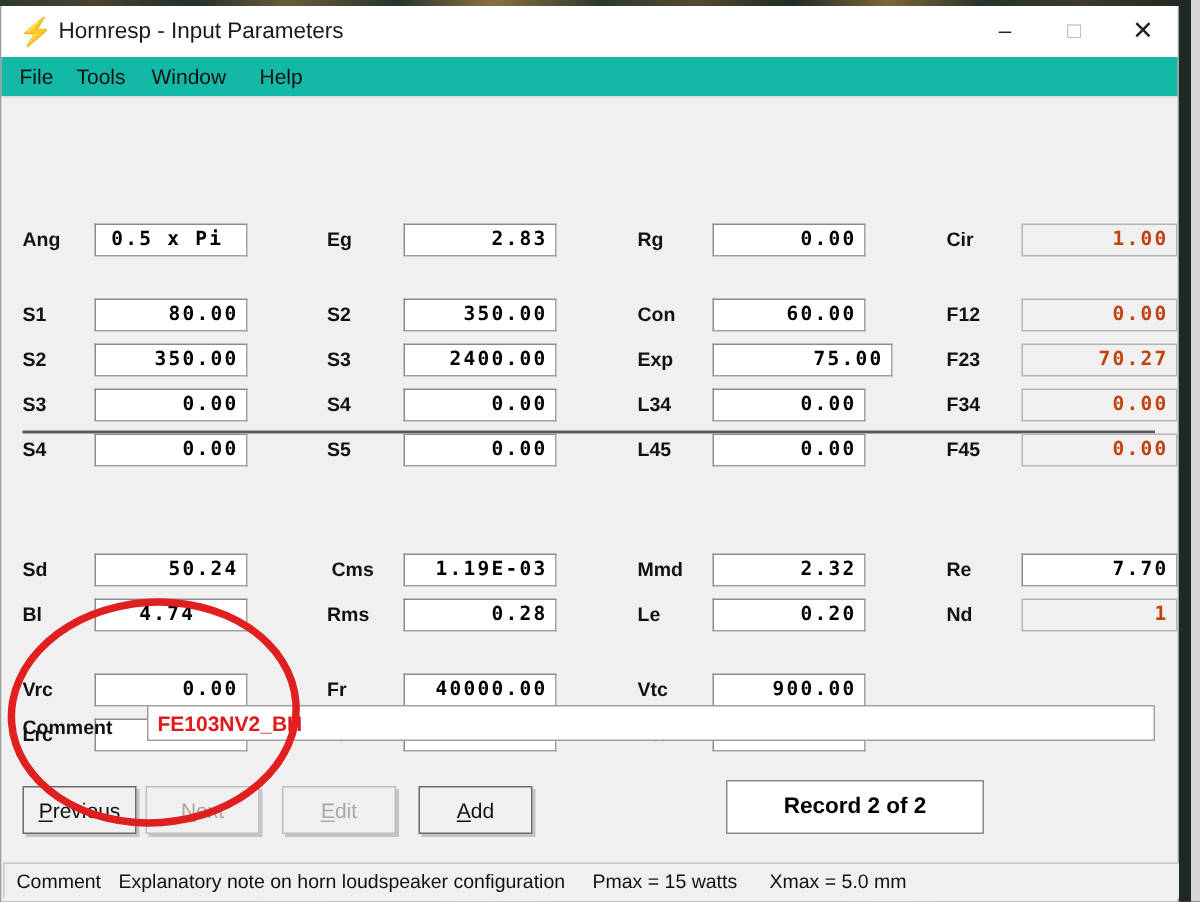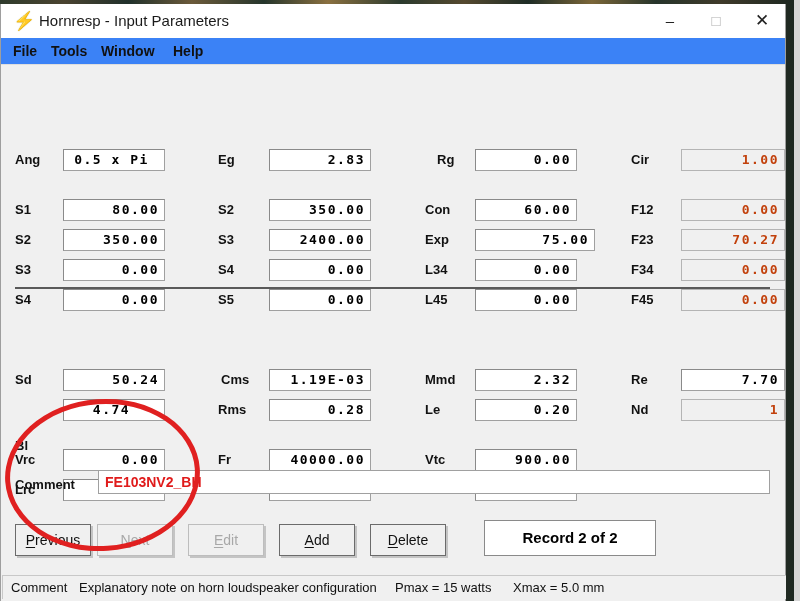--- a/index.html
+++ b/index.html
@@ -73,23 +73,22 @@
     cursor: default;
   }
   #btn-min { right: 92px; }
   #btn-max { right: 46px; color: #b0b0b0; }
   #btn-close { right: 0px; font-size: 17px; }
 
   
   #menubar {
     position: relative;
     height: 26px;
-    background: #3b82f6;
+    background: #14b8a6;
     border-bottom: 1px solid #dedede;
-    font-weight: bold;
   }
   .menu-item {
     position: absolute;
     top: 3px;
     font-size: 14px;
     color: #111;
     line-height: 20px;
     padding: 0 4px;
     cursor: default;
   }
@@ -276,21 +275,21 @@
 
   <div id="client">
 
     <div id="divider"></div>
 
     <div id="fields-host">
         <div class="fld-label" style="left: 14px; top: 87px;">Ang</div>
         <div class="fld-box textval" style="left: 62px; top: 84px; width: 102px;">0.5 x Pi</div>
         <div class="fld-label" style="left: 217px; top: 87px;">Eg</div>
         <div class="fld-box" style="left: 268px; top: 84px; width: 102px;">2.83</div>
-        <div class="fld-label" style="left: 436px; top: 87px;">Rg</div>
+        <div class="fld-label" style="left: 424px; top: 87px;">Rg</div>
         <div class="fld-box" style="left: 474px; top: 84px; width: 102px;">0.00</div>
         <div class="fld-label" style="left: 630px; top: 87px;">Cir</div>
         <div class="fld-box disabled" style="left: 680px; top: 84px; width: 104px;">1.00</div>
         <div class="fld-label" style="left: 14px; top: 137px;">S1</div>
         <div class="fld-box" style="left: 62px; top: 134px; width: 102px;">80.00</div>
         <div class="fld-label" style="left: 217px; top: 137px;">S2</div>
         <div class="fld-box" style="left: 268px; top: 134px; width: 102px;">350.00</div>
         <div class="fld-label" style="left: 424px; top: 137px;">Con</div>
         <div class="fld-box" style="left: 474px; top: 134px; width: 102px;">60.00</div>
         <div class="fld-label" style="left: 630px; top: 137px;">F12</div>
@@ -320,21 +319,21 @@
         <div class="fld-label" style="left: 630px; top: 227px;">F45</div>
         <div class="fld-box disabled" style="left: 680px; top: 224px; width: 104px;">0.00</div>
         <div class="fld-label" style="left: 14px; top: 307px;">Sd</div>
         <div class="fld-box" style="left: 62px; top: 304px; width: 102px;">50.24</div>
         <div class="fld-label" style="left: 220px; top: 307px;">Cms</div>
         <div class="fld-box" style="left: 268px; top: 304px; width: 102px;">1.19E-03</div>
         <div class="fld-label" style="left: 424px; top: 307px;">Mmd</div>
         <div class="fld-box" style="left: 474px; top: 304px; width: 102px;">2.32</div>
         <div class="fld-label" style="left: 630px; top: 307px;">Re</div>
         <div class="fld-box" style="left: 680px; top: 304px; width: 104px;">7.70</div>
-        <div class="fld-label" style="left: 14px; top: 337px; margin-top: 36px;">Bl</div>
+        <div class="fld-label" style="left: 14px; top: 337px;">Bl</div>
         <div class="fld-box" style="left: 62px; top: 334px; width: 102px; text-align: center;">4.74</div>
         <div class="fld-label" style="left: 217px; top: 337px;">Rms</div>
         <div class="fld-box" style="left: 268px; top: 334px; width: 102px;">0.28</div>
         <div class="fld-label" style="left: 424px; top: 337px;">Le</div>
         <div class="fld-box" style="left: 474px; top: 334px; width: 102px;">0.20</div>
         <div class="fld-label" style="left: 630px; top: 337px;">Nd</div>
         <div class="fld-box disabled" style="left: 680px; top: 334px; width: 104px;">1</div>
         <div class="fld-label" style="left: 14px; top: 387px;">Vrc</div>
         <div class="fld-box" style="left: 62px; top: 384px; width: 102px;">0.00</div>
         <div class="fld-label" style="left: 217px; top: 387px;">Fr</div>
@@ -349,21 +348,20 @@
         <div class="fld-box" style="left: 474px; top: 414px; width: 102px;">350.00</div>
       </div>
 
     <div id="comment-label">Comment</div>
     <div id="comment-box">FE103NV2_BH</div>
 
     <div class="btn" id="b-prev" style="left:14px;  width:76px;"><u>P</u>revious</div>
     <div class="btn disabled" id="b-next" style="left:96px;  width:76px;"><u>N</u>ext</div>
     <div class="btn disabled" id="b-edit" style="left:187px; width:76px;"><u>E</u>dit</div>
     <div class="btn" id="b-add" style="left:278px; width:76px;"><u>A</u>dd</div>
-    <div class="btn" id="b-del" style="left:369px; width:76px;"><u>D</u>elete</div>
 
     <div id="record-panel">Record 2 of 2</div>
 
     <div id="annotation-ellipse"></div>
   </div>
 
   <div id="statusbar">
     <div class="status-seg" style="left:8px">Comment</div>
     <div class="status-seg" style="left:76px">Explanatory note on horn loudspeaker configuration</div>
     <div class="status-seg" style="left:392px">Pmax = 15 watts</div>

